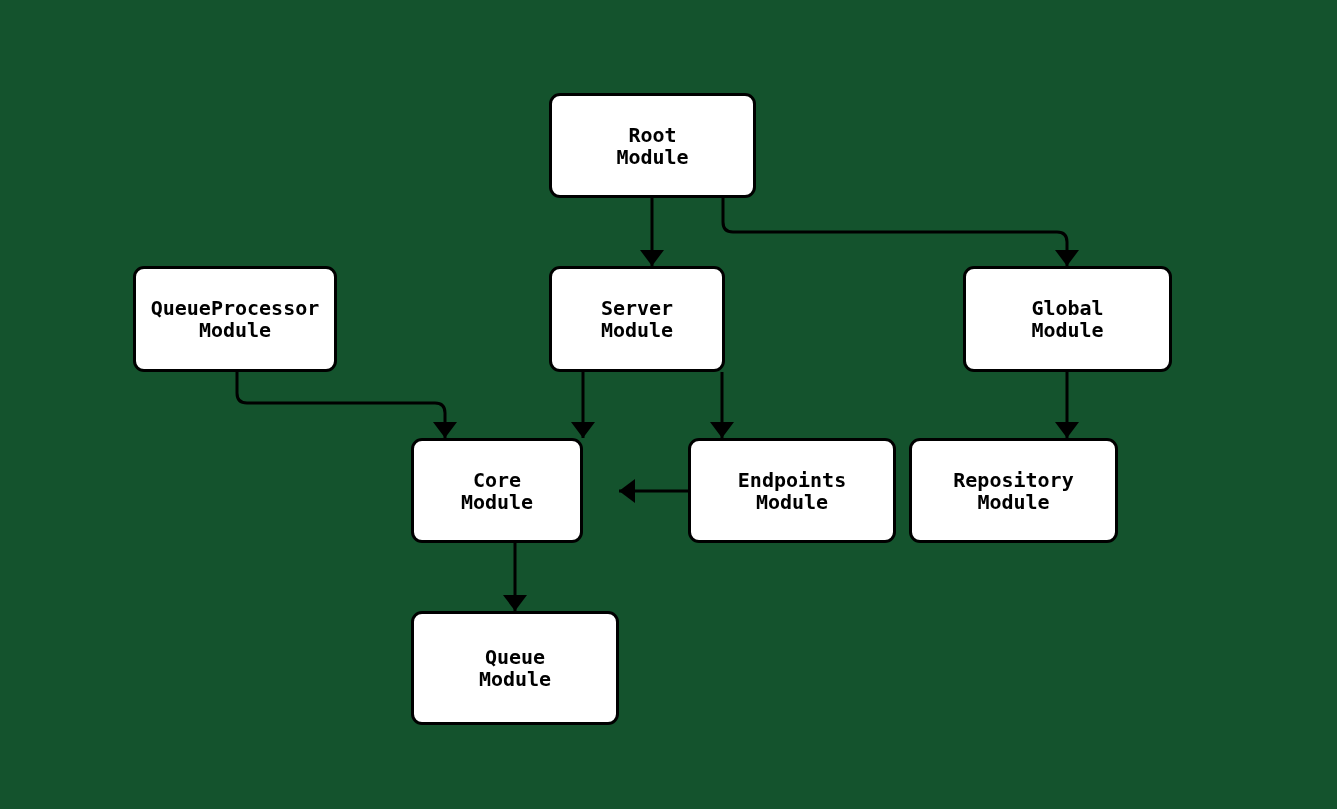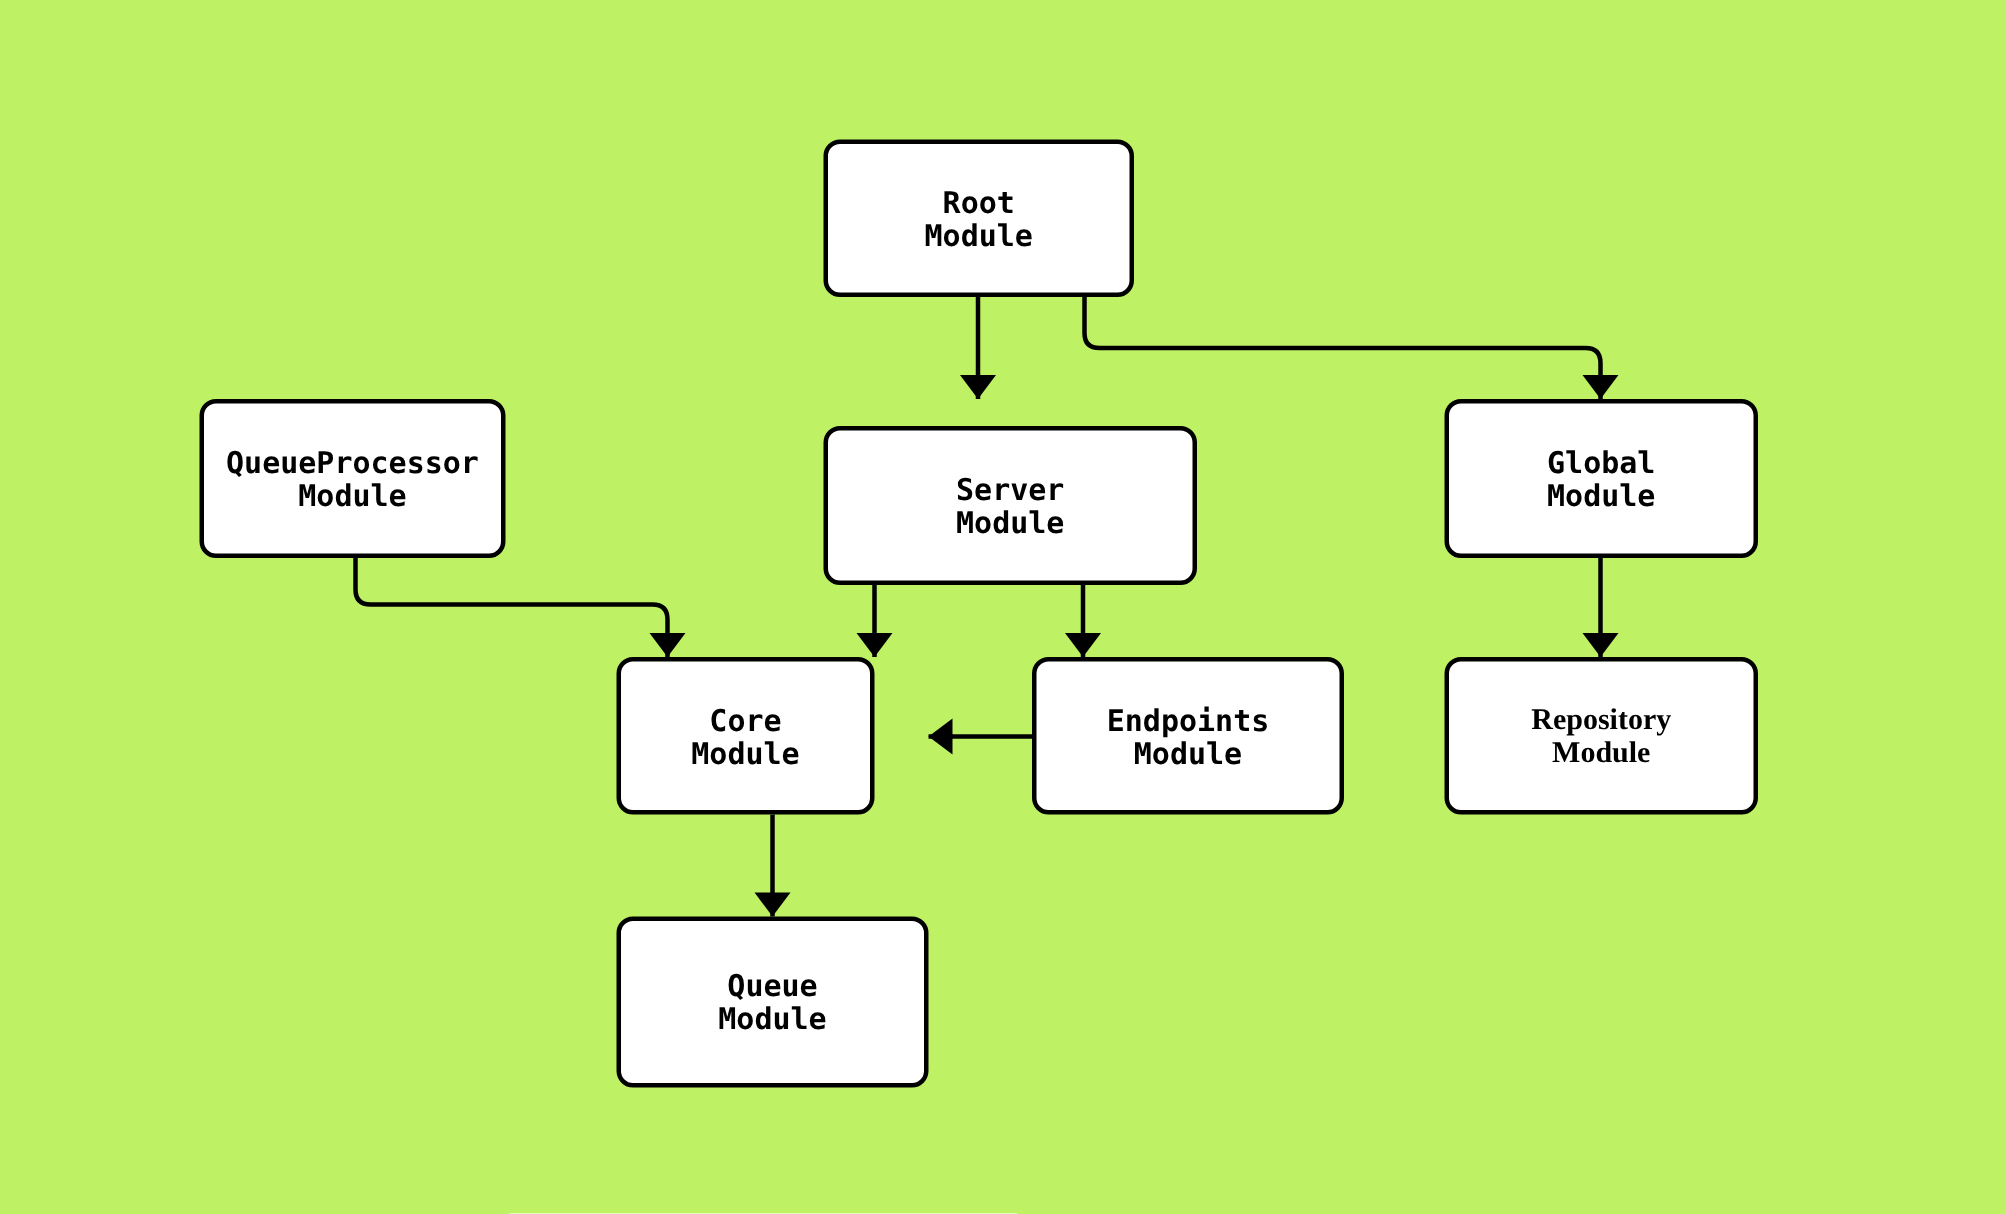--- a/index.html
+++ b/index.html
@@ -4,21 +4,21 @@
 <style>
   html, body {
     margin: 0;
     padding: 0;
     background: #ffffff;
   }
   .canvas {
     position: relative;
     width: 1337px;
     height: 809px;
-    background: #bef264;
+    background: #14532d;
     overflow: hidden;
     font-family: "DejaVu Sans Mono", monospace;
   }
   .edge-layer {
     position: absolute;
     left: 0;
     top: 0;
     width: 1337px;
     height: 809px;
   }
@@ -82,37 +82,37 @@
     </svg>
   <div id="node-layer">
       <div class="node" style="left: 549px; top: 93px; width: 207px; height: 105px; background: rgb(255, 255, 255); border-color: rgb(0, 0, 0);">
         <div class="node-line" style="color: rgb(0, 0, 0);">Root</div>
         <div class="node-line" style="color: rgb(0, 0, 0);">Module</div>
       </div>
       <div class="node" style="left: 133px; top: 266px; width: 204px; height: 106px; background: rgb(255, 255, 255); border-color: rgb(0, 0, 0);">
         <div class="node-line" style="color: rgb(0, 0, 0);">QueueProcessor</div>
         <div class="node-line" style="color: rgb(0, 0, 0);">Module</div>
       </div>
-      <div class="node" style="left: 549px; top: 266px; width: 249px; height: 106px; background: rgb(255, 255, 255); border-color: rgb(0, 0, 0); margin-top: 18px;">
+      <div class="node" style="left: 549px; top: 266px; width: 176px; height: 106px; background: rgb(255, 255, 255); border-color: rgb(0, 0, 0);">
         <div class="node-line" style="color: rgb(0, 0, 0);">Server</div>
         <div class="node-line" style="color: rgb(0, 0, 0);">Module</div>
       </div>
       <div class="node" style="left: 963px; top: 266px; width: 209px; height: 106px; background: rgb(255, 255, 255); border-color: rgb(0, 0, 0);">
         <div class="node-line" style="color: rgb(0, 0, 0);">Global</div>
         <div class="node-line" style="color: rgb(0, 0, 0);">Module</div>
       </div>
       <div class="node" style="left: 411px; top: 438px; width: 172px; height: 105px; background: rgb(255, 255, 255); border-color: rgb(0, 0, 0);">
         <div class="node-line" style="color: rgb(0, 0, 0);">Core</div>
         <div class="node-line" style="color: rgb(0, 0, 0);">Module</div>
       </div>
       <div class="node" style="left: 688px; top: 438px; width: 208px; height: 105px; background: rgb(255, 255, 255); border-color: rgb(0, 0, 0); text-align: right;">
         <div class="node-line" style="color: rgb(0, 0, 0);">Endpoints</div>
         <div class="node-line" style="color: rgb(0, 0, 0);">Module</div>
       </div>
-      <div class="node" style="left: 963px; top: 438px; width: 209px; height: 105px; background: rgb(255, 255, 255); border-color: rgb(0, 0, 0); font-family: Liberation Serif, serif;">
+      <div class="node" style="left: 909px; top: 438px; width: 209px; height: 105px; background: rgb(255, 255, 255); border-color: rgb(0, 0, 0);">
         <div class="node-line" style="color: rgb(0, 0, 0);">Repository</div>
         <div class="node-line" style="color: rgb(0, 0, 0);">Module</div>
       </div>
       <div class="node" style="left: 411px; top: 611px; width: 208px; height: 114px; background: rgb(255, 255, 255); border-color: rgb(0, 0, 0);">
         <div class="node-line" style="color: rgb(0, 0, 0);">Queue</div>
         <div class="node-line" style="color: rgb(0, 0, 0);">Module</div>
       </div>
     </div>
 </div>
 

